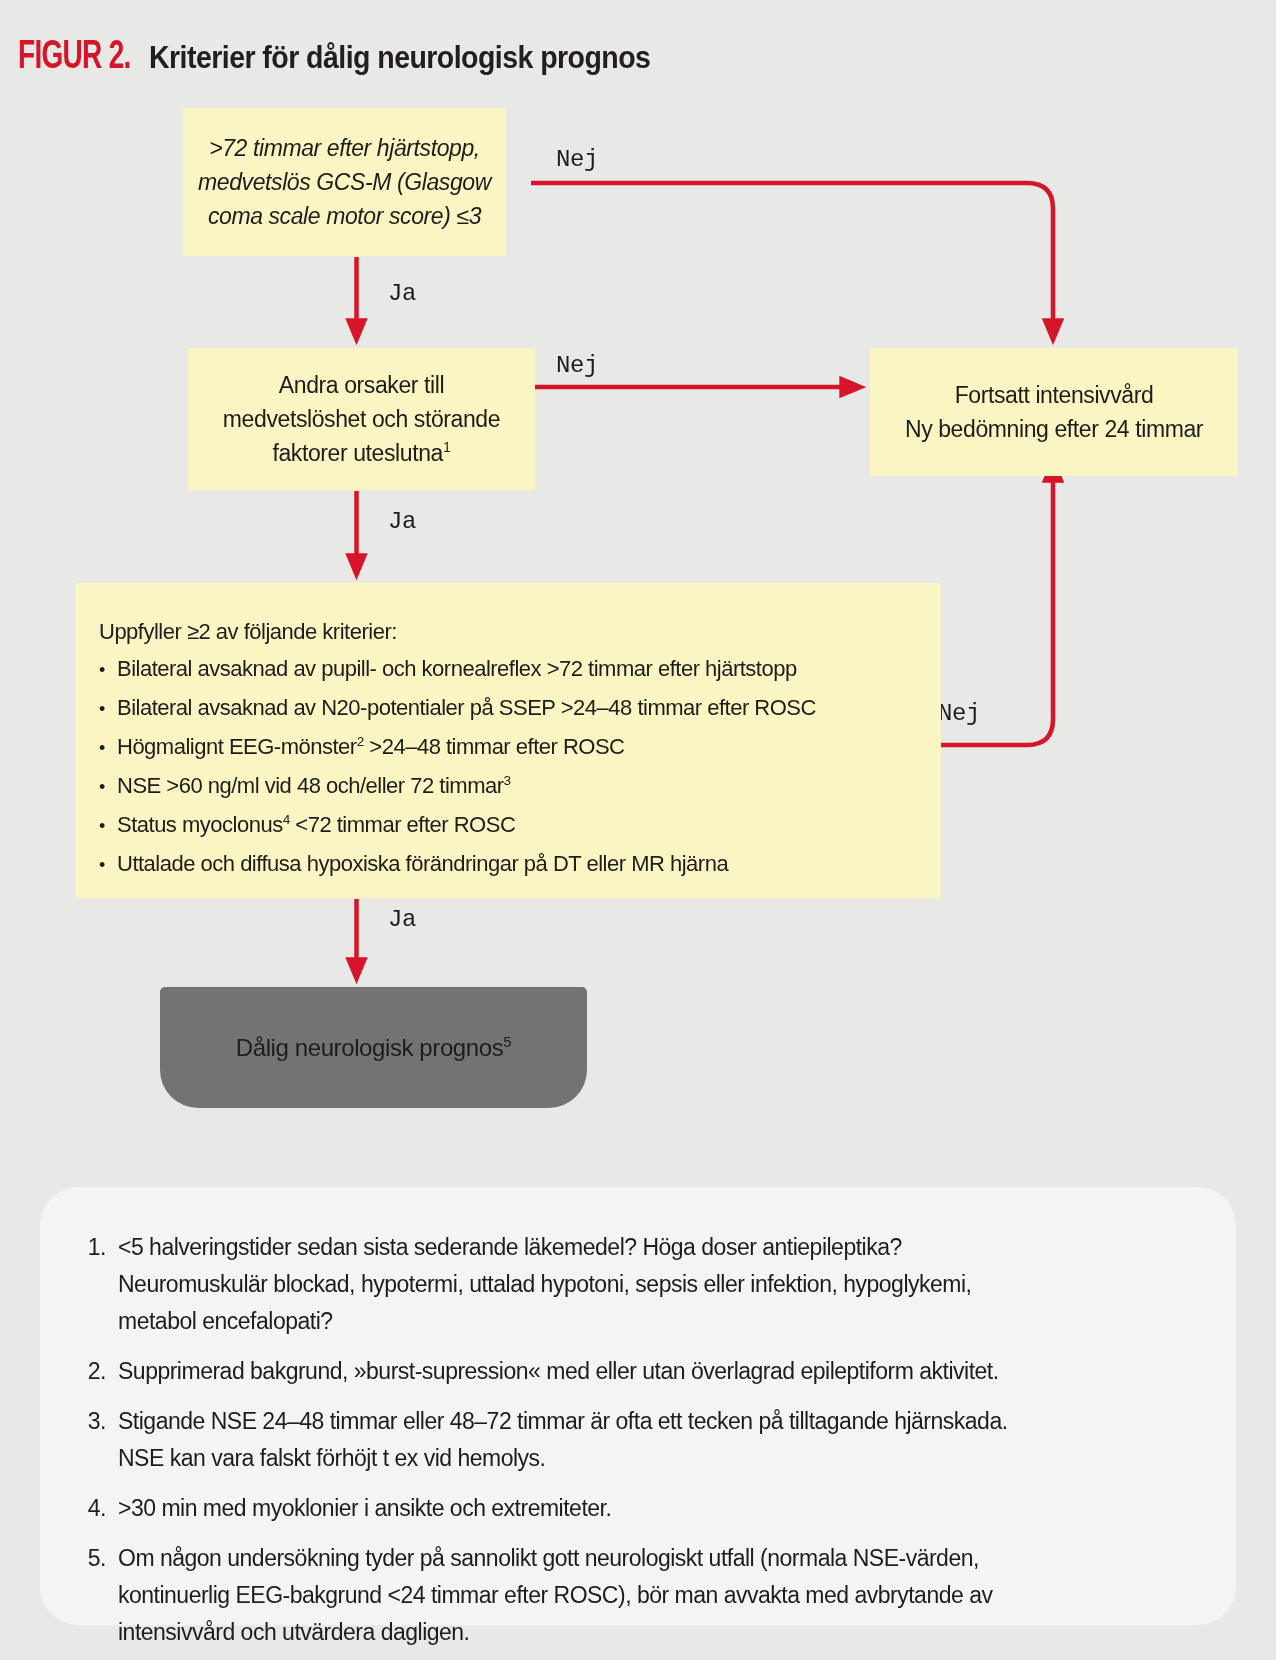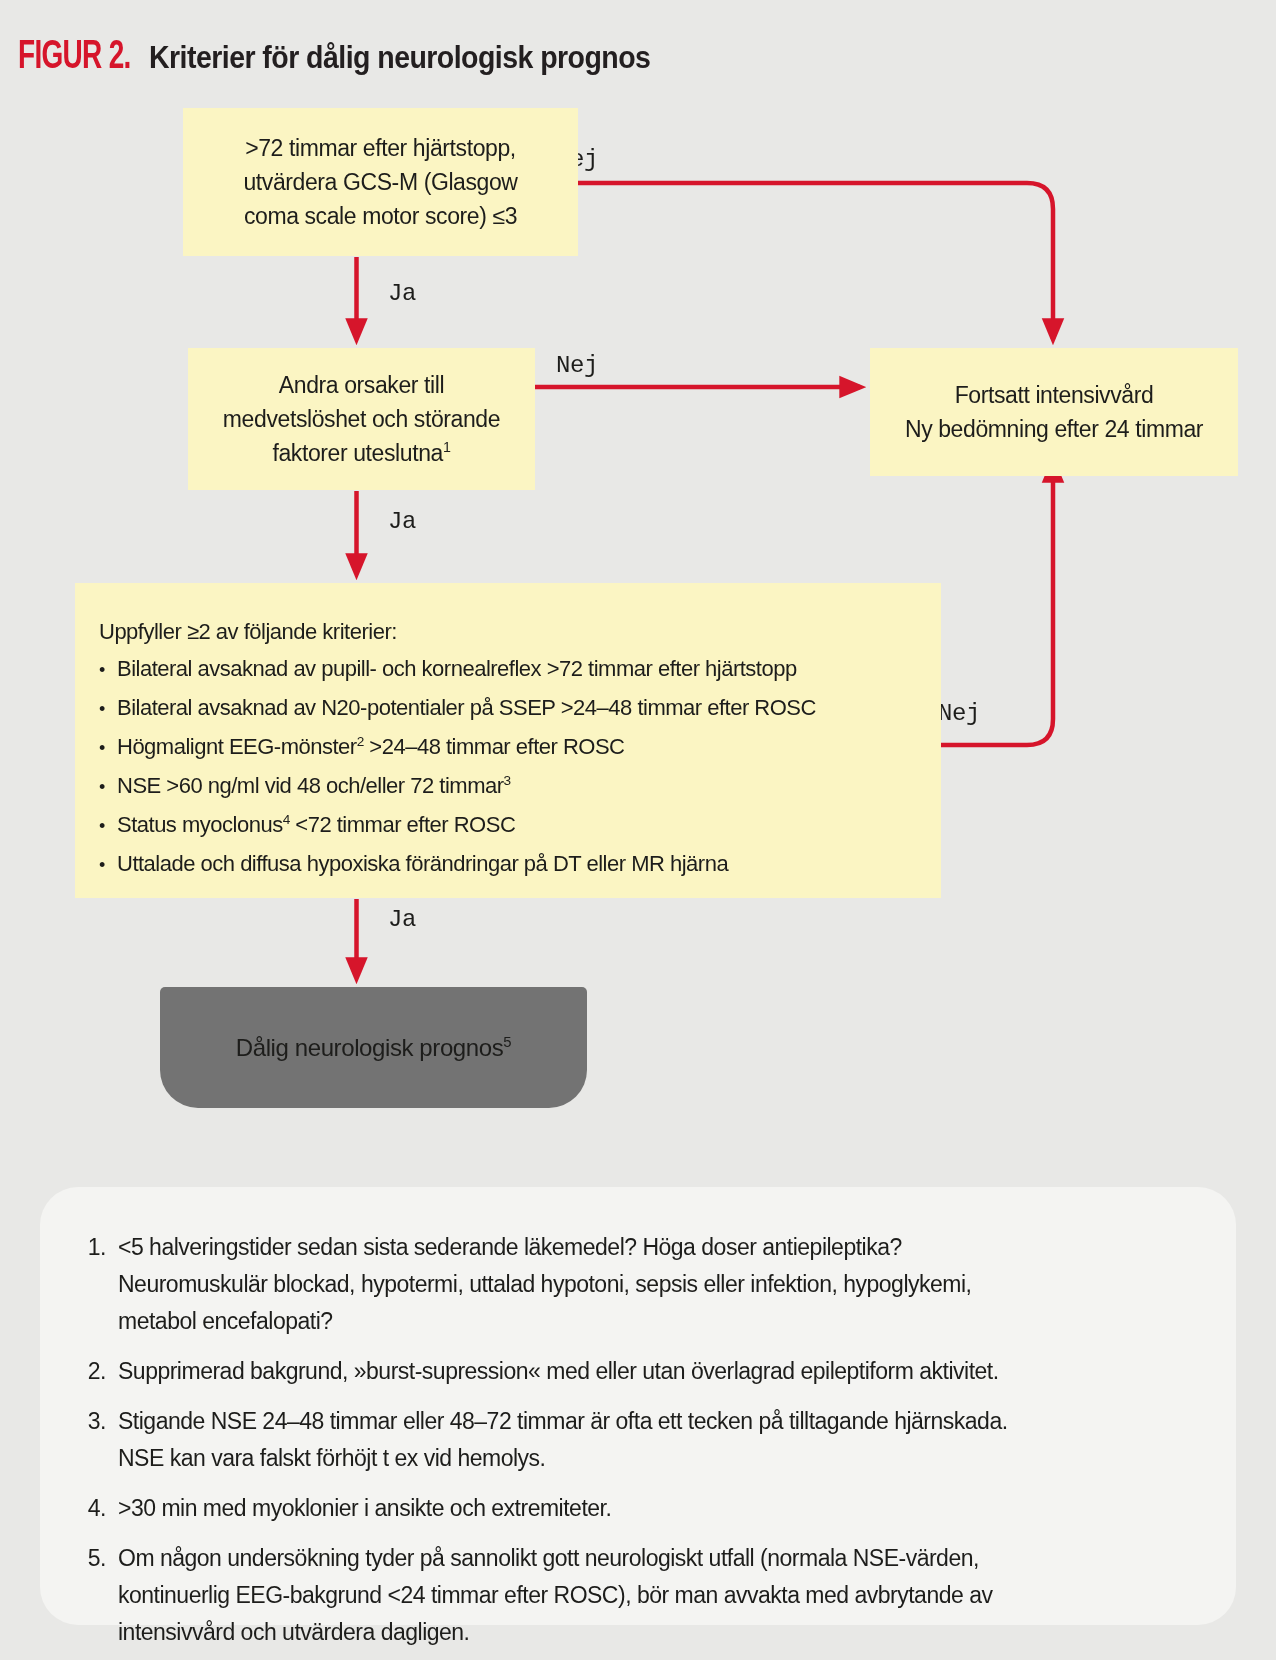--- a/index.html
+++ b/index.html
@@ -47,21 +47,21 @@
     display:flex;
     flex-direction:column;
     justify-content:center;
     align-items:center;
     text-align:center;
     font-size:23px;
     line-height:34px;
     letter-spacing:-0.4px;
   }
   .fbox div{white-space:nowrap;}
-  .box-gcs  {left:183px; top:108px; width:395px; height:148px;}
+  .box-gcs  {left:183px; top:108px; width:323px; height:148px;font-style:italic;}
   .box-other{left:188px; top:348px; width:347px; height:142px;}
   .box-icu  {left:870px; top:348px; width:368px; height:128px;}
   .box-criteria{
     left:57px; top:583px; width:866px; height:315px;
     background:#fbf5c3;
     position:absolute;
     box-sizing:border-box;
     padding:30px 20px 0 24px;
     font-size:22px;
     line-height:37px;
@@ -160,21 +160,21 @@
 
   <span class="alabel lbl-nej1">Nej</span>
   <span class="alabel lbl-ja1">Ja</span>
   <span class="alabel lbl-nej2">Nej</span>
   <span class="alabel lbl-ja2">Ja</span>
   <span class="alabel lbl-nej3">Nej</span>
   <span class="alabel lbl-ja3">Ja</span>
 
   <div class="fbox box-gcs">
     <div>&gt;72 timmar efter hjärtstopp,</div>
-    <div>utvärdera GCS-M (Glasgow</div>
+    <div>medvetslös GCS-M (Glasgow</div>
     <div>coma scale motor score) ≤3</div>
   </div>
 
   <div class="fbox box-other">
     <div>Andra orsaker till</div>
     <div>medvetslöshet och störande</div>
     <div><span>faktorer uteslutna</span><sup>1</sup></div>
   </div>
 
   <div class="fbox box-icu">

